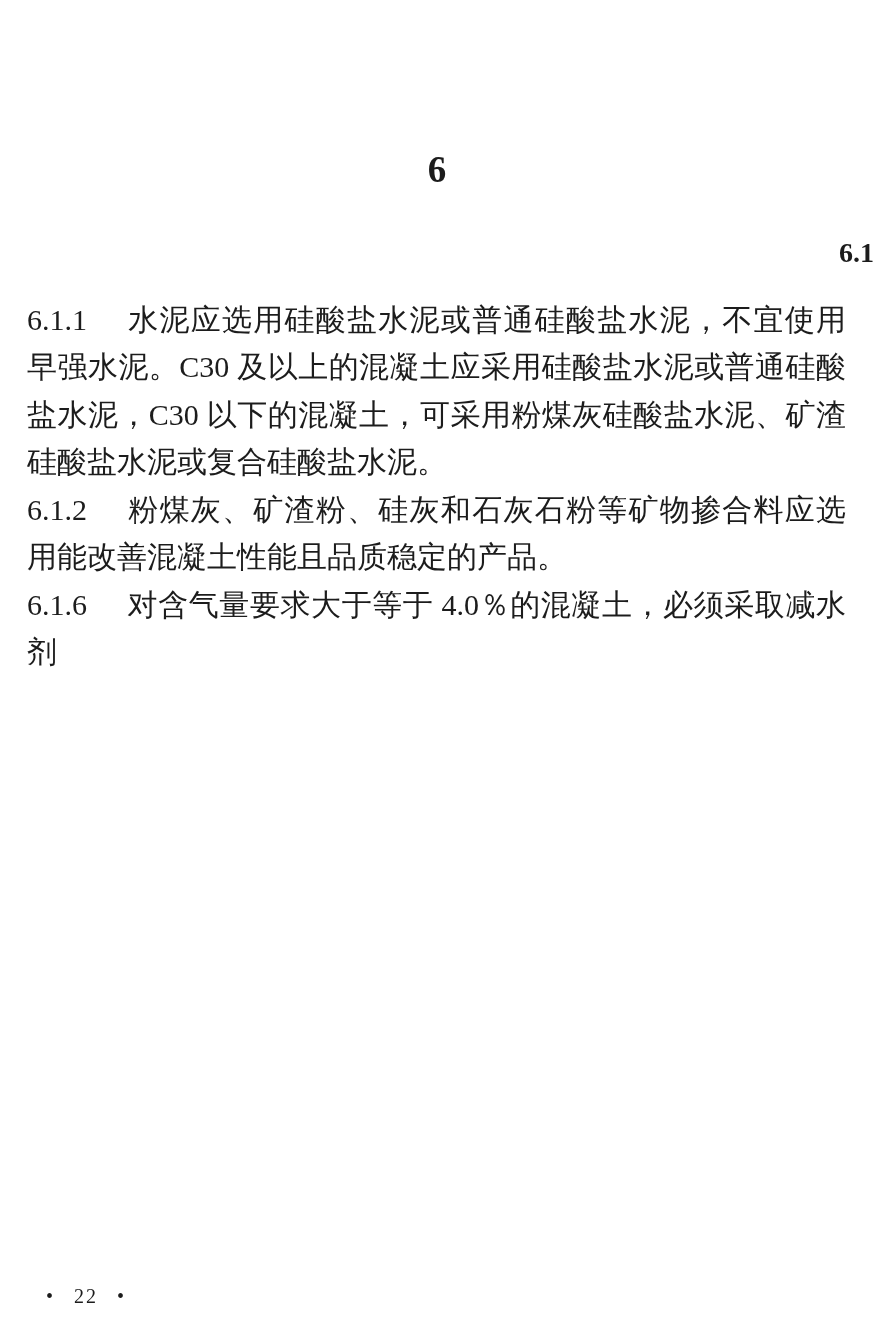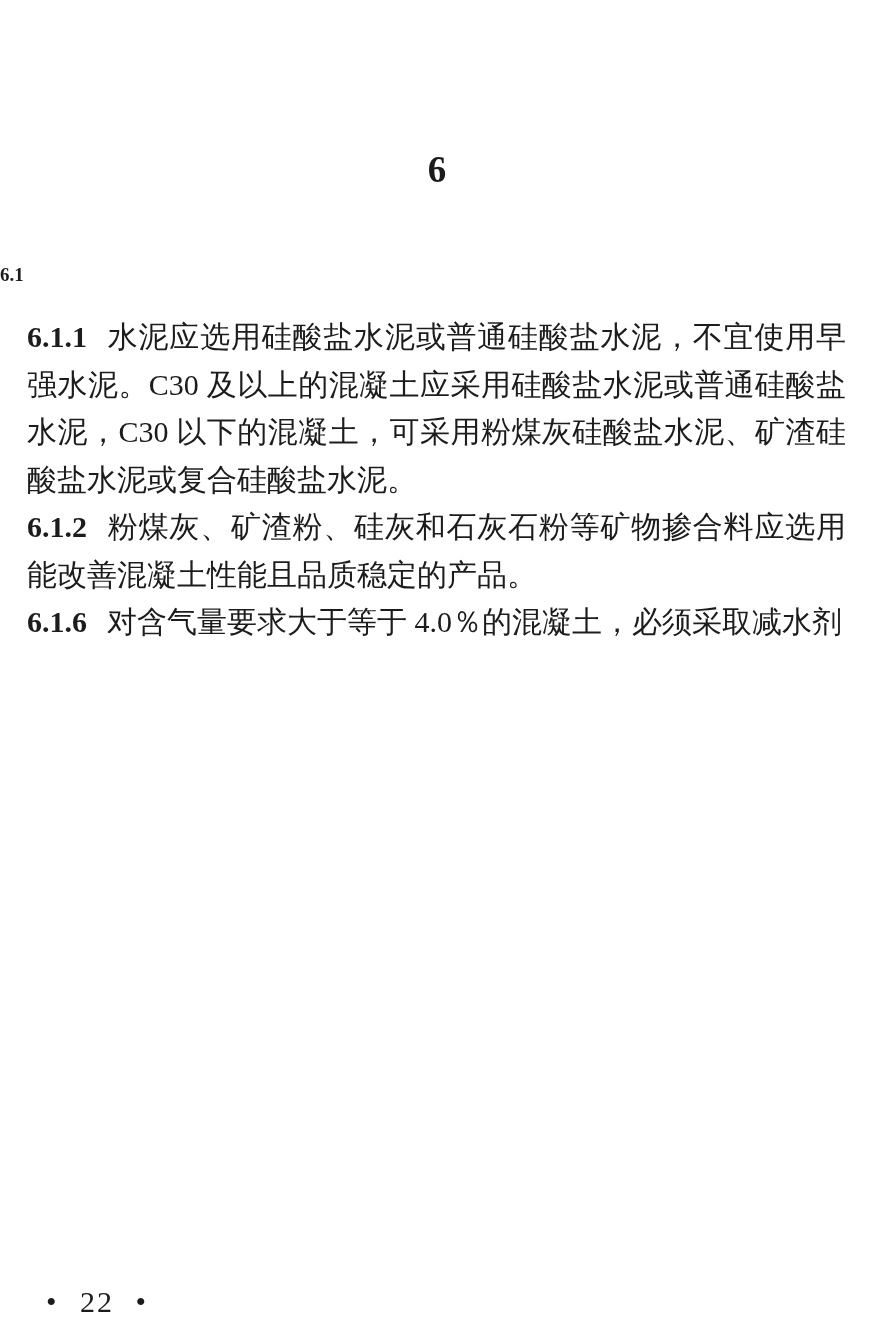--- a/index.html
+++ b/index.html
@@ -17,50 +17,50 @@
     margin-top: 148px;
     display: flex;
     justify-content: center;
     align-items: baseline;
     gap: 30px;
     font-size: 37px;
     font-weight: bold;
     line-height: 1.2;
   }
   .section-title {
-    margin-top: 72px;
+    margin-top: 44px;
     display: flex;
-    justify-content: flex-start;
+    justify-content: flex-end;
     align-items: baseline;
     gap: 26px;
-    font-size: 19px;
+    font-size: 28px;
     font-weight: bold;
     line-height: 1.2;
   }
   .section-title .spaced {
     letter-spacing: 0.5em;
     margin-right: -0.5em;
   }
   .body-text {
     margin: 26px 28px 0 27px;
     font-size: 30px;
     line-height: 47.5px;
     text-align: justify;
   }
   .clause { margin: 0; }
   .clause-number {
-    font-weight: bold;
-    margin-right: 20px;
+    font-weight: normal;
+    margin-right: 40px;
     white-space: nowrap;
   }
   .page-footer {
     position: absolute;
     left: 46px;
     top: 1284px;
-    font-size: 30px;
+    font-size: 20px;
     line-height: 1.2;
     word-spacing: 12px;
     letter-spacing: 2px;
     text-align: right;
   }
 </style>
 </head>
 <body>
 
 <div class="page">

